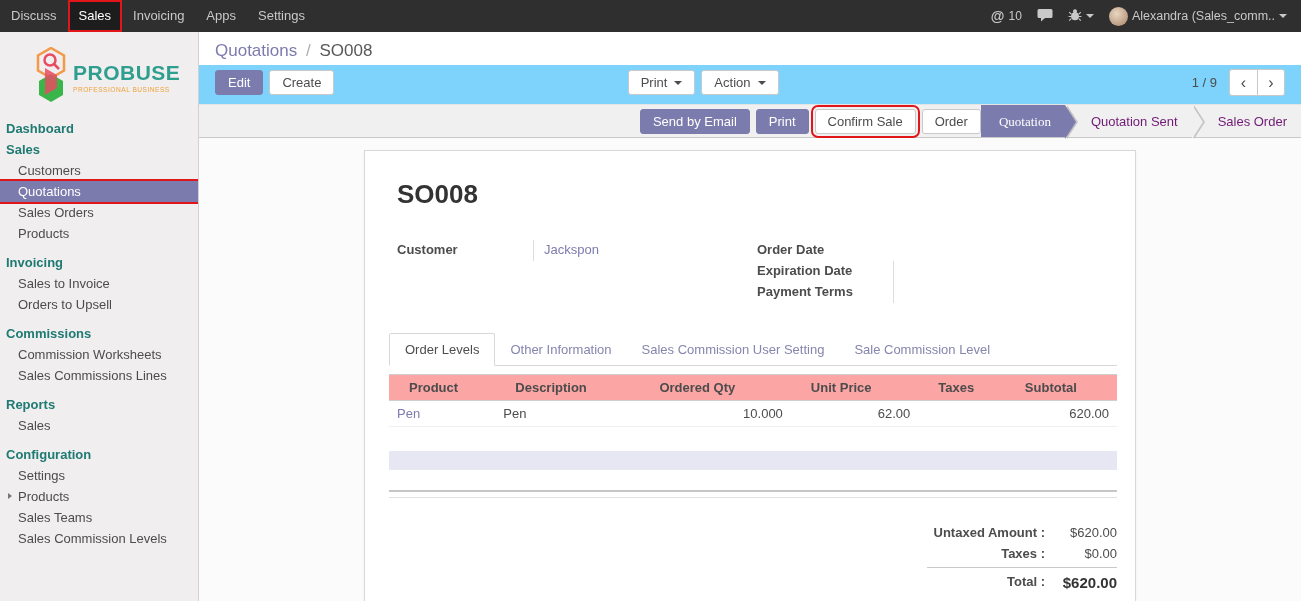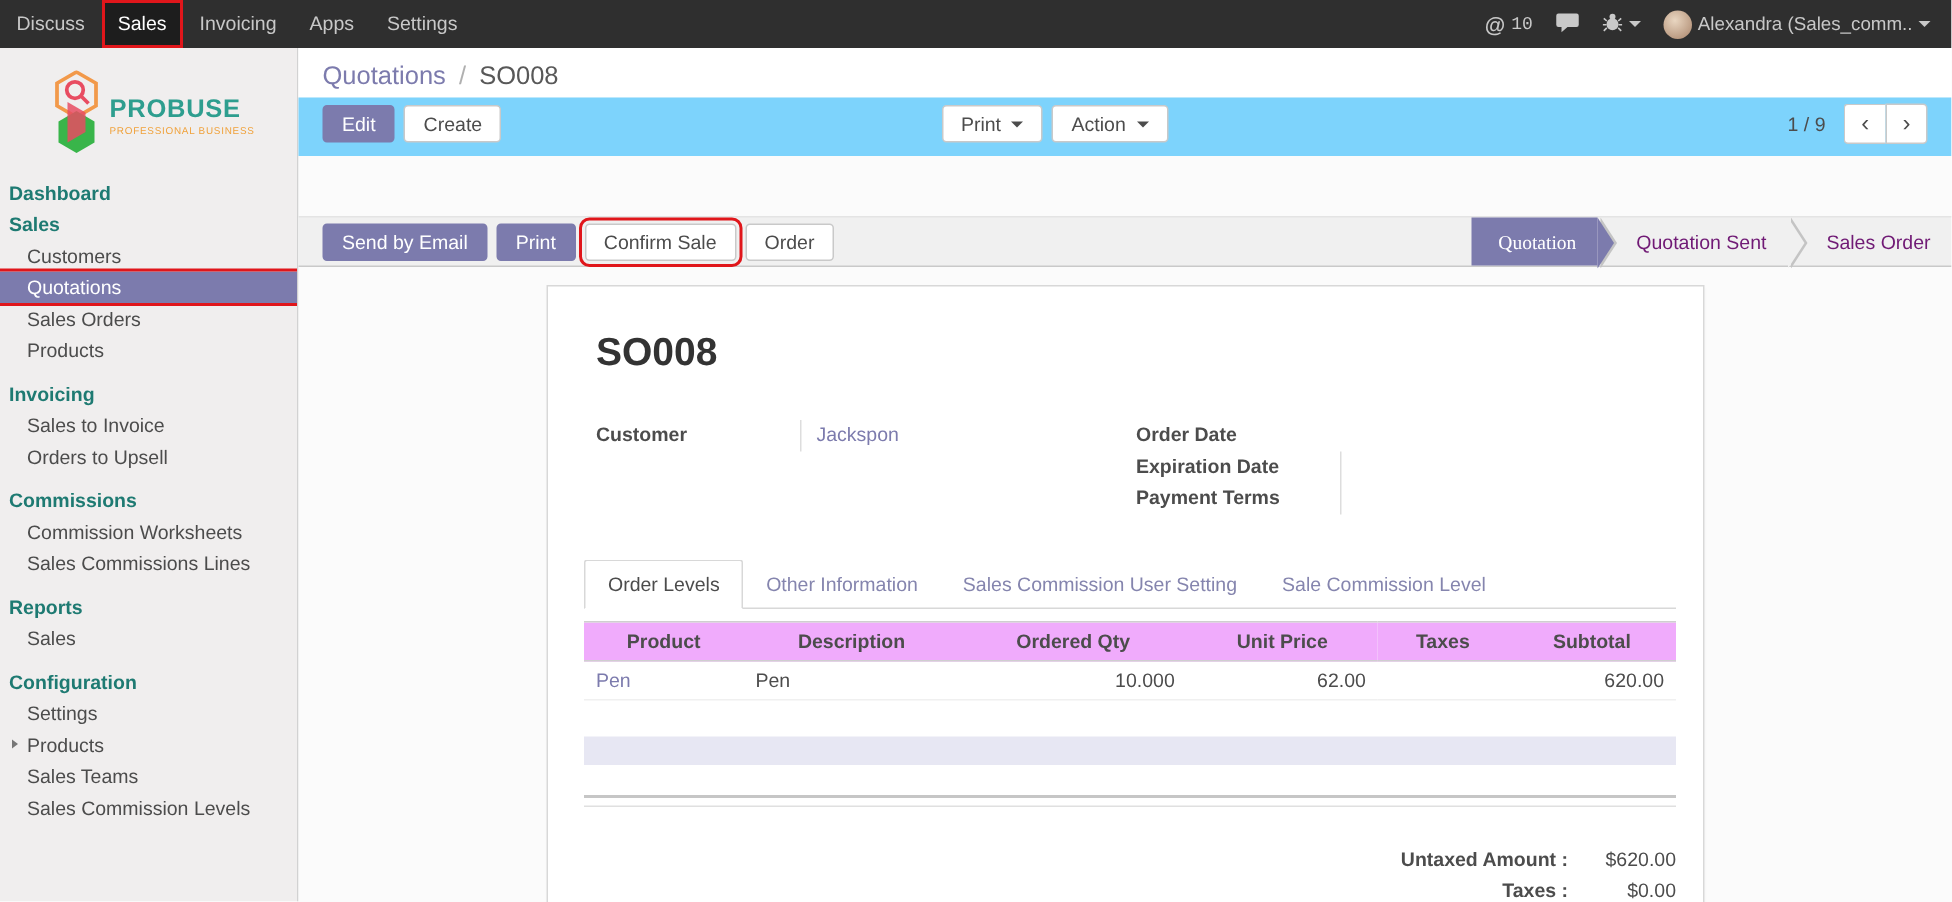--- a/index.html
+++ b/index.html
@@ -19,35 +19,35 @@
     color: #c8c8c8;
     display: flex; justify-content: space-between; align-items: stretch;
   }
   .topbar-menus { display: flex; }
   .tmenu { padding: 0 11px; line-height: 32px; cursor: pointer; white-space: nowrap; }
   .tmenu.active { background: #1d1d1d; color: #fff; }
   .ann-tight { outline: 2px solid var(--annotation, #e0161b); outline-offset: -2px; }
   .topbar-right { display: flex; align-items: center; gap: 15px; padding-right: 14px; }
   .systray-item { display: inline-flex; align-items: center; gap: 4px; cursor: pointer; }
   .at-icon { font-size: 14px; font-weight: bold; line-height: 1; }
-  .sys-count { font-size: 12px; font-family: Liberation Mono, monospace; }
+  .sys-count { font-size: 12px; }
   .avatar { width: 19px; height: 19px; border-radius: 50%; display: inline-block;
             background: radial-gradient(circle at 40% 35%, #e9d6c1, #a9846a); }
   .uname { font-size: 12.5px; white-space: nowrap; }
   .caret { display: inline-block; width: 0; height: 0;
            border: 4px solid transparent; border-top: 4px solid currentColor;
            margin-top: 4px; }
   .caret.dark { border-top-color: #4c4c4c; }
 
   
   .main { flex: 1; display: flex; min-height: 0; }
   .sidebar { width: 199px; flex: 0 0 199px; background: #f0eeee; border-right: 1px solid #d2d2d2; overflow: hidden; }
 
   .logo { padding: 15px 4px 12px 36px; display: flex; align-items: center; gap: 7px; cursor: pointer; }
-  .logo-title { font-size: 17px; font-weight: bold; color: #2e9e8f; letter-spacing: 0.5px; }
+  .logo-title { font-size: 21px; font-weight: bold; color: #2e9e8f; letter-spacing: 0.5px; }
   .logo-sub { font-size: 6.6px; color: var(--logo-orange, #f0a23c); letter-spacing: 0.5px; margin-top: 1px; }
 
   .sheading { padding: 3px 6px; font-weight: bold; color: var(--sidebar-heading, #1e7a72);
               cursor: pointer; margin-top: 8px; }
   .sheading.tight { margin-top: 0; }
   .sitem { display: block; padding: 3px 6px 3px 18px; color: #4c4c4c; cursor: pointer;
            position: relative; text-decoration: none; white-space: nowrap; }
   .sitem.active { background: var(--accent, #7c7bad); color: #fff; }
   .ann { outline: 2px solid var(--annotation, #e0161b); outline-offset: 0; }
   .exp-caret { position: absolute; left: 8px; top: 7px; width: 0; height: 0;
@@ -73,22 +73,22 @@
   .pager-value { color: #4c4c4c; }
   .pager-btns { display: inline-flex; }
   .pbtn { width: 28px; height: 27px; background: #fff; border: 1px solid #c9c9c9;
           font-size: 16px; line-height: 1; color: #4c4c4c; cursor: pointer; font-family: inherit; }
   .pbtn.prev { border-radius: 3px 0 0 3px; border-right: none; }
   .pbtn.next { border-radius: 0 3px 3px 0; }
 
   
   .statusbar { height: 34px; flex: 0 0 34px; background: #f0f0f0;
                border-top: 1px solid #e4e4e4; border-bottom: 1px solid #c9c9c9;
-               display: flex; justify-content: space-between; align-items: center;
-               padding-left: 16px; margin-top: 40px; }
+               display: flex; justify-content: flex-end; align-items: center;
+               padding-left: 16px; }
   .sb-left { display: flex; gap: 6px; align-items: center; }
   .sb-states { display: flex; height: 100%; align-self: stretch; }
   .state { position: relative; line-height: 33px; padding: 0 14px 0 26px; color: #701a75;
            cursor: pointer; white-space: nowrap; }
   .state:first-child { padding-left: 18px; font-family: Liberation Serif, serif; }
   .state.active { background: var(--accent, #7c7bad); color: #fff; }
   .state:not(.last)::before { content: ""; position: absolute; left: 100%; margin-left: 2px; top: 0;
            z-index: 1; border-top: 17px solid transparent; border-bottom: 17px solid transparent;
            border-left: 11px solid #c4c4c4; }
   .state:not(.last)::after { content: ""; position: absolute; left: 100%; top: 0; z-index: 2;
@@ -107,35 +107,35 @@
   .frow .flabel { width: 136px; flex: 0 0 136px; font-weight: bold; color: #4c4c4c; padding: 2px 8px 2px 0; }
   .fval { flex: 1; border-left: 1px solid #ddd; padding: 2px 8px 2px 10px; color: #4c4c4c; min-height: 17px; }
   .fval.link { color: var(--accent, #7c7bad); cursor: pointer; }
 
   .notebook { display: flex; align-items: flex-end; margin-top: 30px; border-bottom: 1px solid #d8d8d8; }
   .tab { padding: 8px 15px; color: #8585ae; cursor: pointer; white-space: nowrap; }
   .tab.active { background: #fff; border: 1px solid #d8d8d8; border-bottom-color: #fff;
                 margin-bottom: -1px; color: #4c4c4c; border-radius: 2px 2px 0 0; }
 
   .olines { width: 100%; border-collapse: collapse; margin-top: 8px; }
-  .olines th { background: #f0abfc; border-top: 1px solid #cfcfcf; border-bottom: 1px solid #cfcfcf;
-               font-weight: bold; text-align: center; padding: 5px 20px; color: #4c4c4c; }
+  .olines th { background: #fca5a5; border-top: 1px solid #cfcfcf; border-bottom: 1px solid #cfcfcf;
+               font-weight: bold; text-align: left; padding: 5px 20px; color: #4c4c4c; }
   .olines td { padding: 5px 8px; border-bottom: 1px solid #f0f0f0; }
   .olines .num { text-align: right; }
   .olines .link { color: var(--accent, #7c7bad); cursor: pointer; }
   .col-product { width: 14.6%; } .col-desc { width: 19.8%; } .col-qty { width: 20.8%; }
   .col-price { width: 17.5%; } .col-tax { width: 11.9%; } .col-sub { width: 15.4%; }
 
   .band-spacer { height: 24px; }
   .lavender-band { height: 19px; background: #e7e7f3; }
   .band-spacer2 { height: 20px; }
   .sep-lines { border-top: 2px solid #c6c6c6; border-bottom: 1px solid #e0e0e0; height: 8px; }
 
   .totals { margin: 24px 0 0 auto; width: 190px; }
-  .trow { display: flex; justify-content: flex-end; align-items: flex-end; padding: 3px 0; }
+  .trow { display: flex; justify-content: flex-end; align-items: flex-start; padding: 3px 0; }
   .tlabel { font-weight: bold; color: #4c4c4c; margin-right: 10px; white-space: nowrap; }
   .tval { min-width: 62px; text-align: right; }
   .trow.total { border-top: 1px solid #c9c9c9; margin-top: 3px; padding-top: 6px; }
   .trow.total .tval { font-size: 15px; font-weight: bold; color: #333; }
 </style>
 </head>
 <body>
 
 <div class="app">
 

